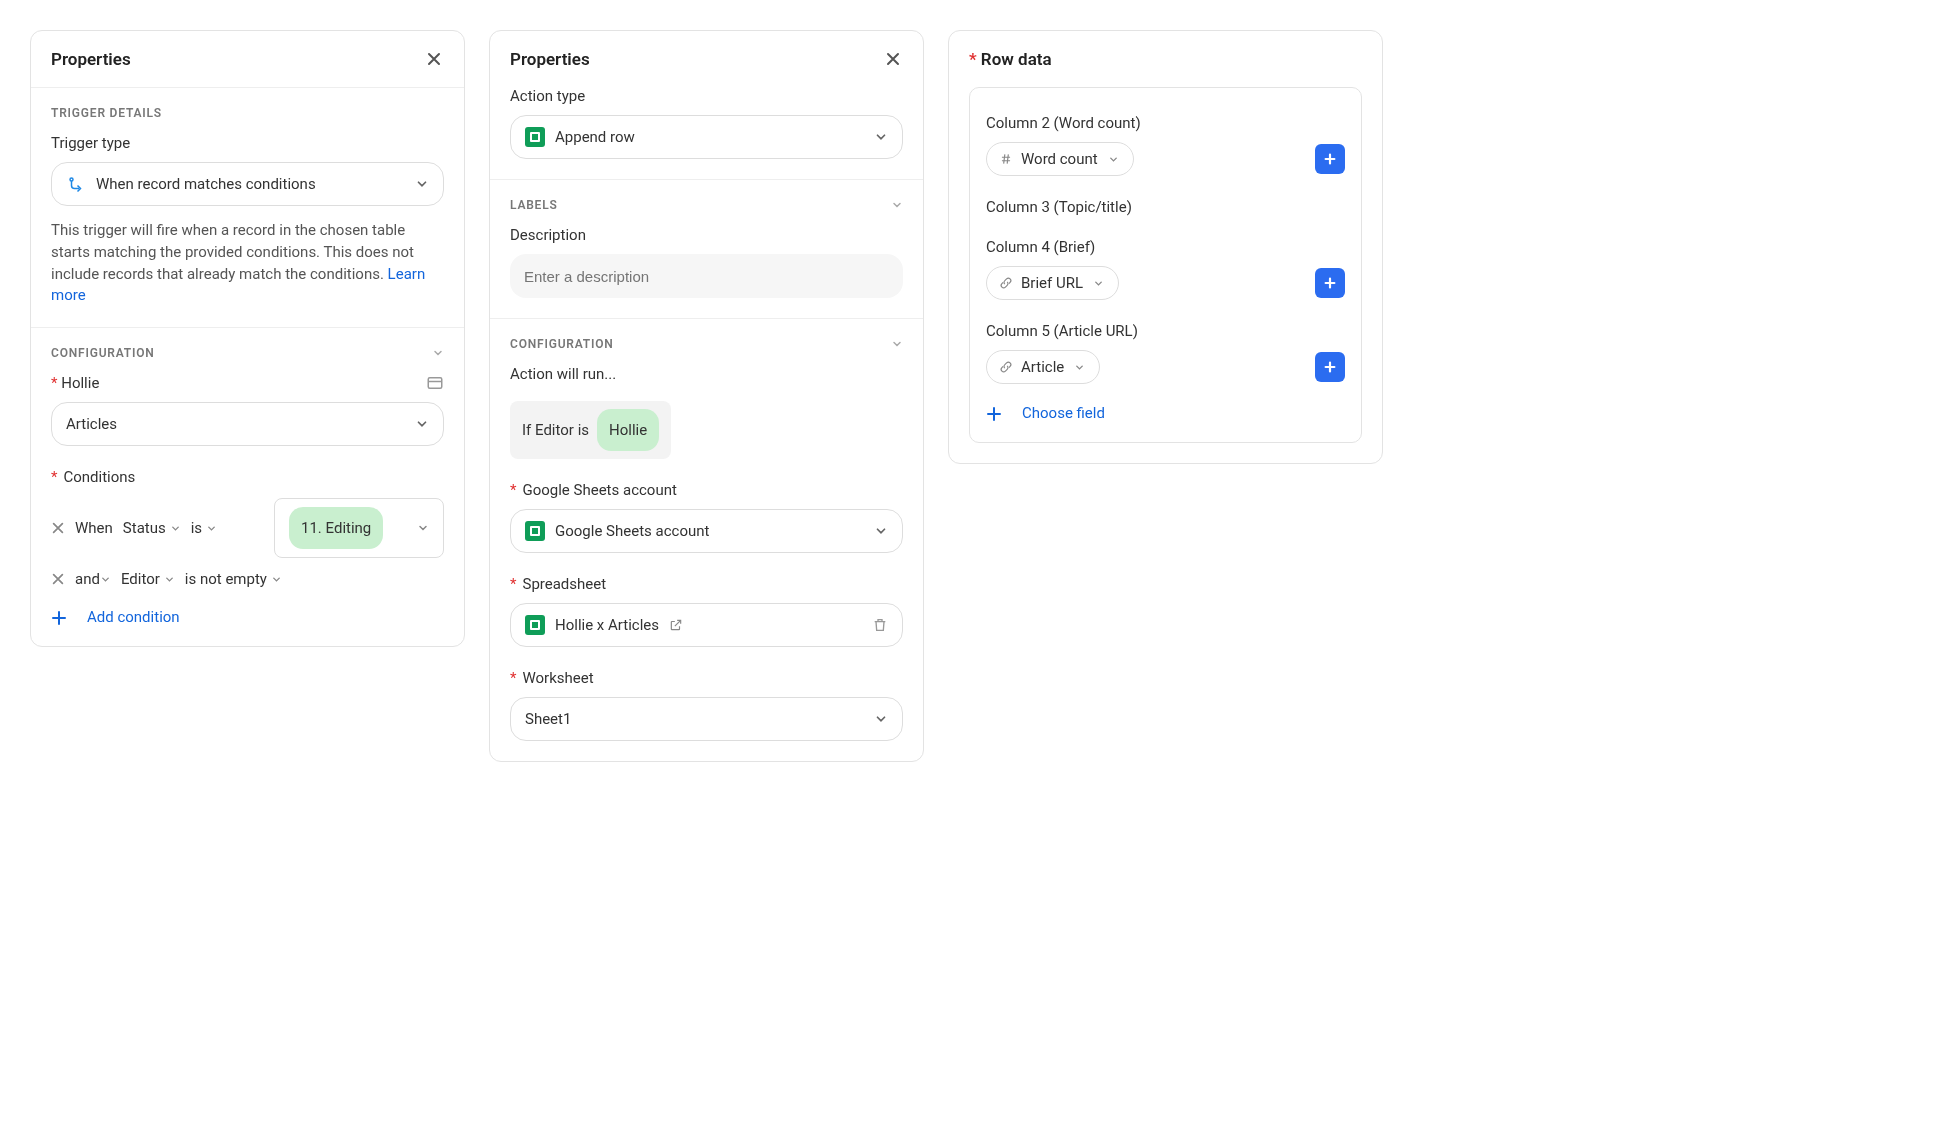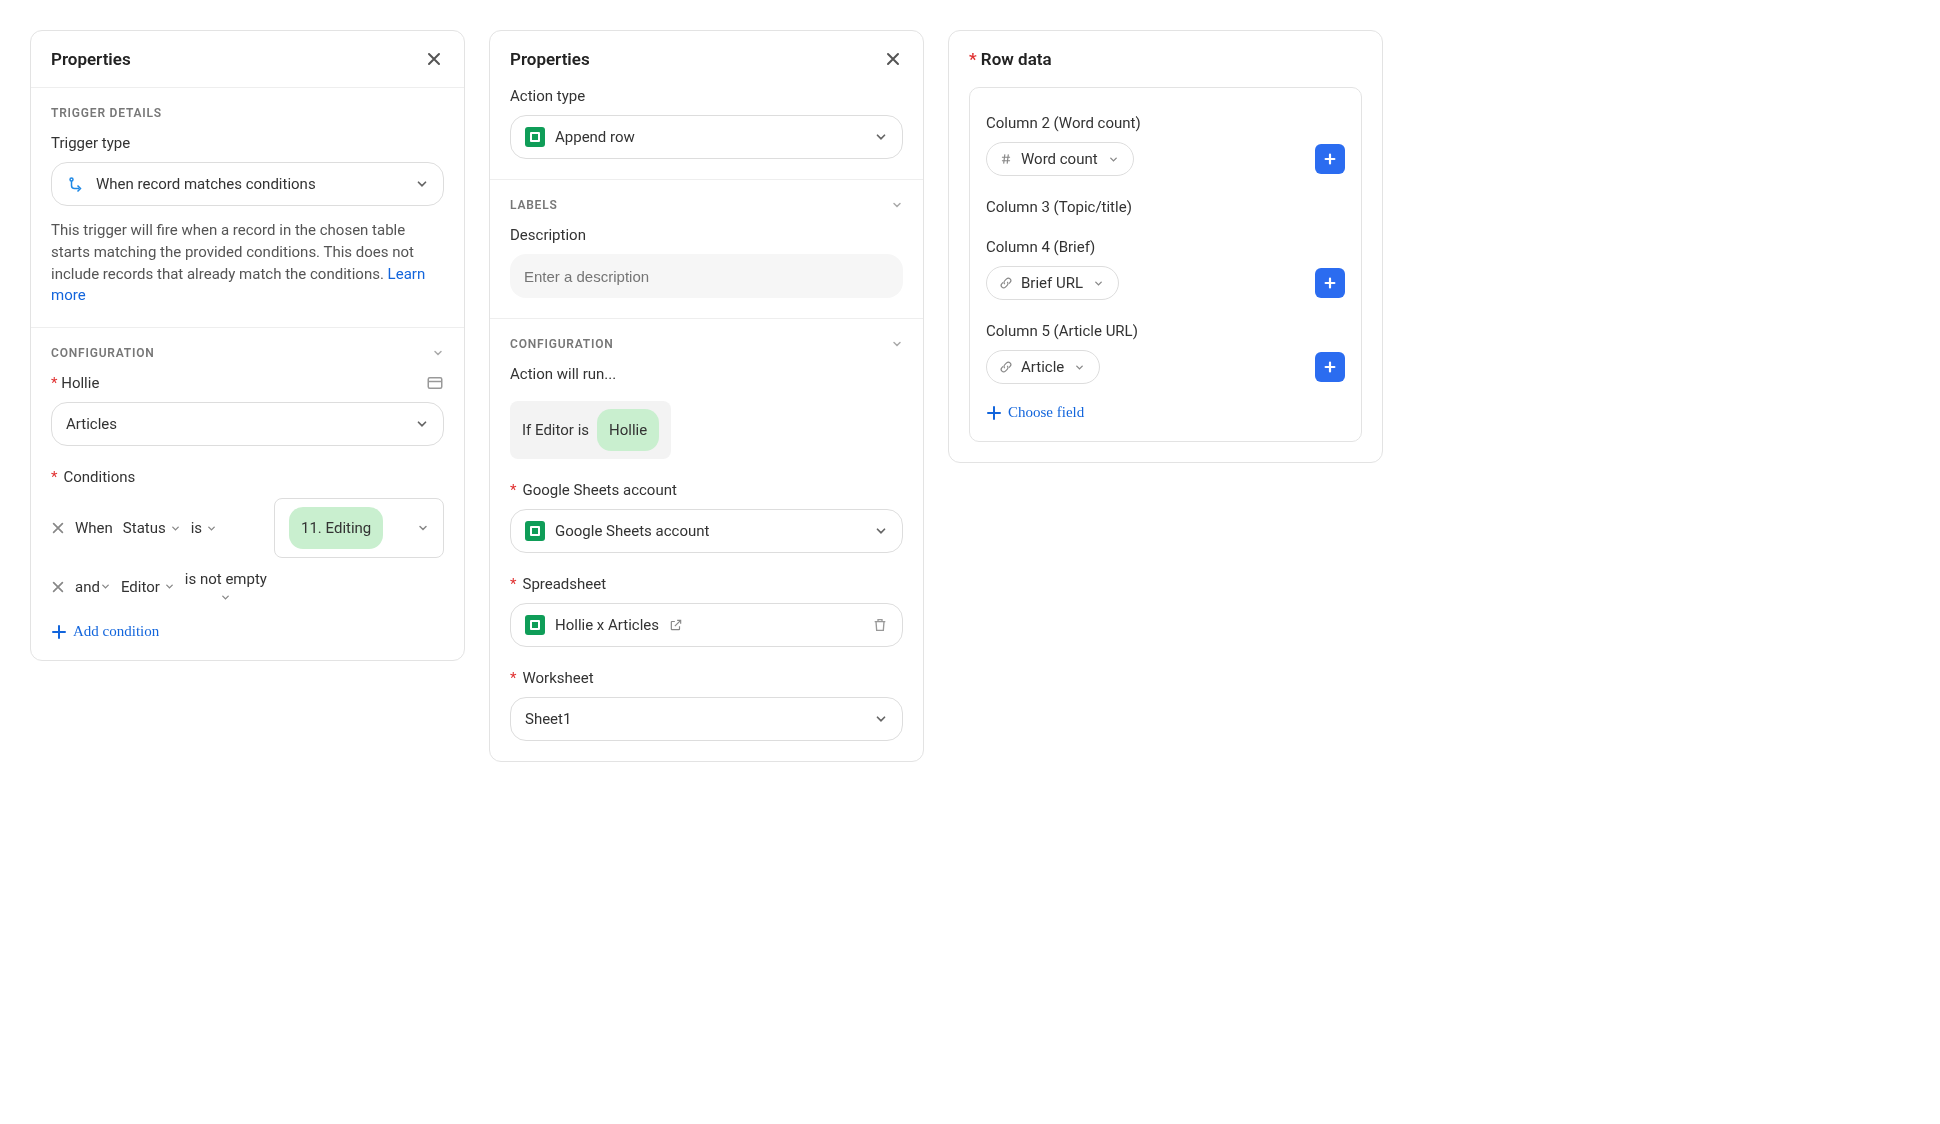--- a/index.html
+++ b/index.html
@@ -74,21 +74,21 @@
   .link { color:#1265dc; }
   .chev-sm { color:#888; }
   .cond-row { display:flex; align-items:center; gap:10px; margin-top:12px; font-size:15px; color:#333; }
   .cond-row .rm { color:#888; cursor:pointer; }
   .chip-green { background:#c9efcf; border-radius:14px; padding:12px 12px; font-size:15px; }
   .chip-outline {
     border:1px solid #ddd; border-radius:8px; padding:8px 14px;
     display:flex; align-items:center; gap:8px; font-size:15px; color:#333;
   }
   .chip-outline .chev { color:#888; }
-  .add-link { color:#1265dc; font-size:15px; display:flex; align-items:center; gap:6px; cursor:pointer; margin-top:20px;font-family:Liberation Serif, serif; }
+  .add-link { color:#1265dc; font-size:15px; display:flex; align-items:flex-end; gap:20px; cursor:pointer; margin-top:20px; }
   .row-label { font-size:15px; color:#333; margin-top:22px; margin-bottom:10px; }
   .row-field { display:flex; align-items:center; gap:10px; }
   .token {
     border:1px solid #ddd; border-radius:18px;
     padding:7px 14px 7px 12px;
     display:flex; align-items:center; gap:8px;
     font-size:15px; color:#333; background:#fff;
   }
   .token .chev { color:#888; margin-left:2px; }
   .add-btn {
@@ -216,21 +216,21 @@
         <svg width="11" height="11" viewBox="0 0 16 16" class="chev-sm">
             <path d="M4 6 l4 4 4-4" stroke="currentColor" stroke-width="2" fill="none" stroke-linecap="round"></path>
           </svg>
       </span>
       <span style="display:flex;align-items:center;gap:4px;">
         <span>Editor</span>
         <svg width="11" height="11" viewBox="0 0 16 16" class="chev-sm">
             <path d="M4 6 l4 4 4-4" stroke="currentColor" stroke-width="2" fill="none" stroke-linecap="round"></path>
           </svg>
       </span>
-      <span style="display:flex;align-items:center;gap:4px;flex-direction:column;">
+      <span style="display:flex;align-items:center;gap:4px;">
         <span>is not empty</span>
         <svg width="11" height="11" viewBox="0 0 16 16" class="chev-sm">
             <path d="M4 6 l4 4 4-4" stroke="currentColor" stroke-width="2" fill="none" stroke-linecap="round"></path>
           </svg>
       </span>
     </div>
 
     <div class="add-link">
       <svg width="16" height="16" viewBox="0 0 16 16">
           <path d="M8 2 v12 M2 8 h12" stroke="currentColor" stroke-width="2" stroke-linecap="round"></path>

